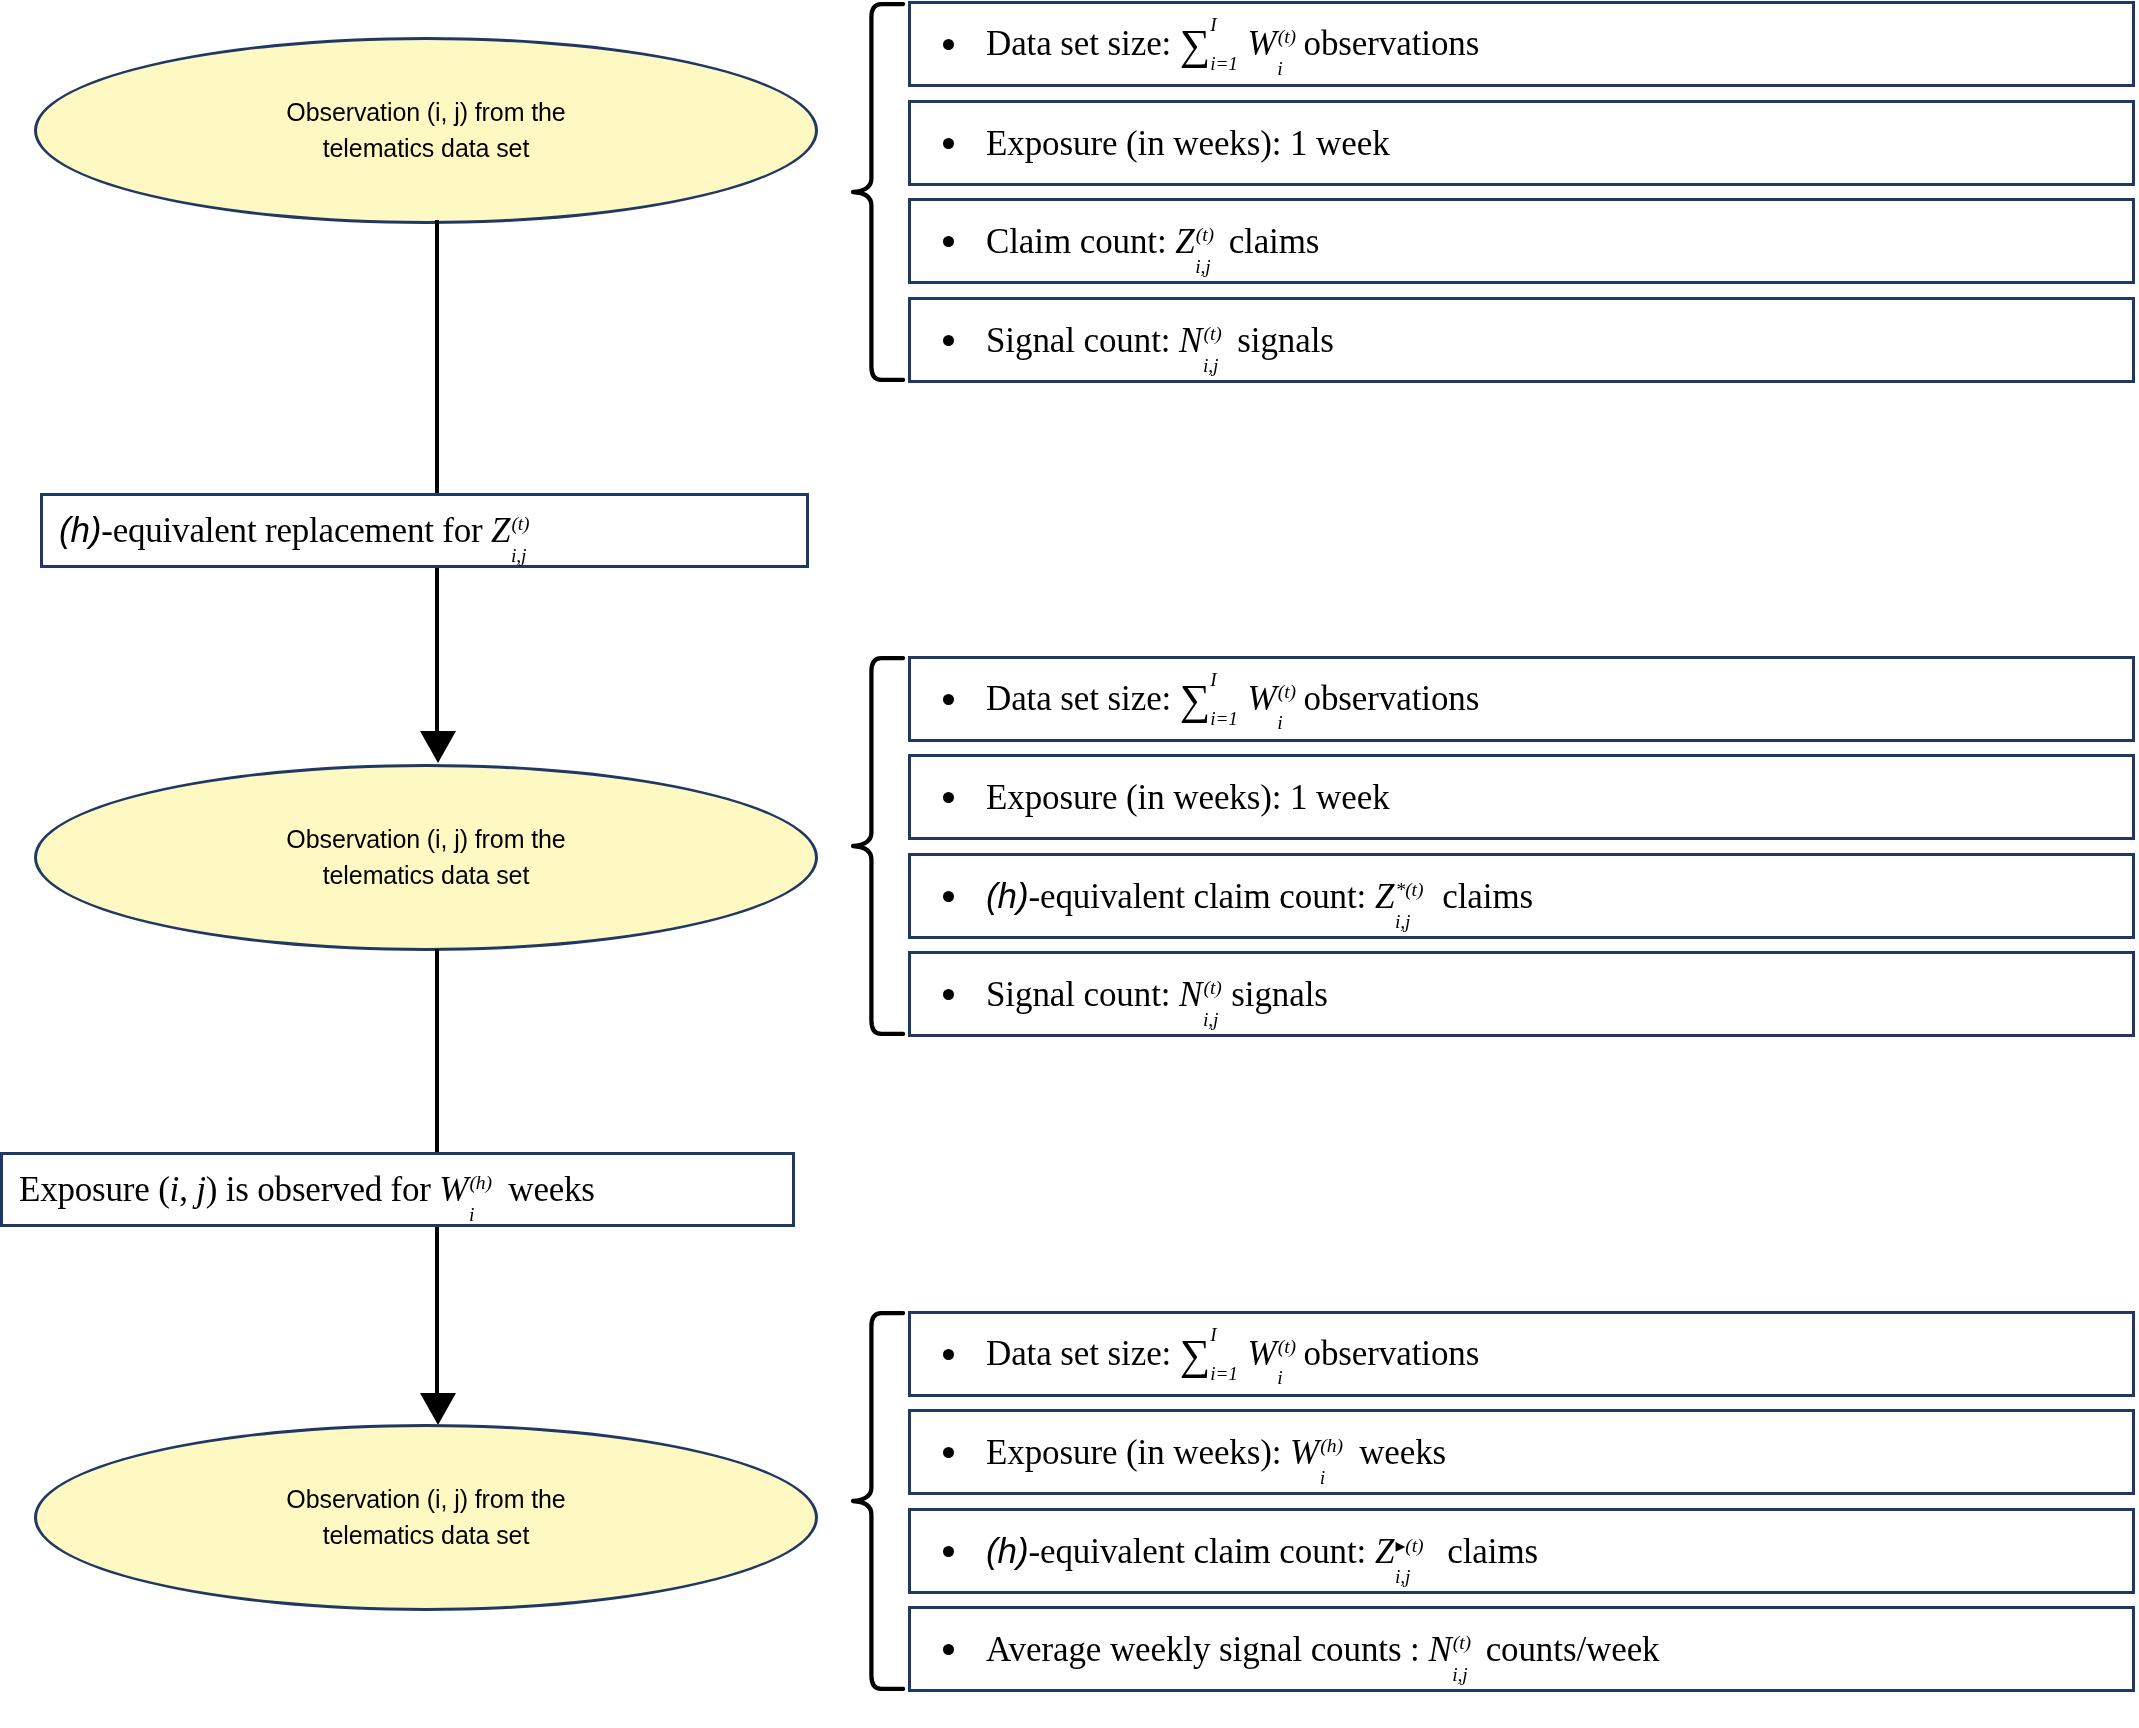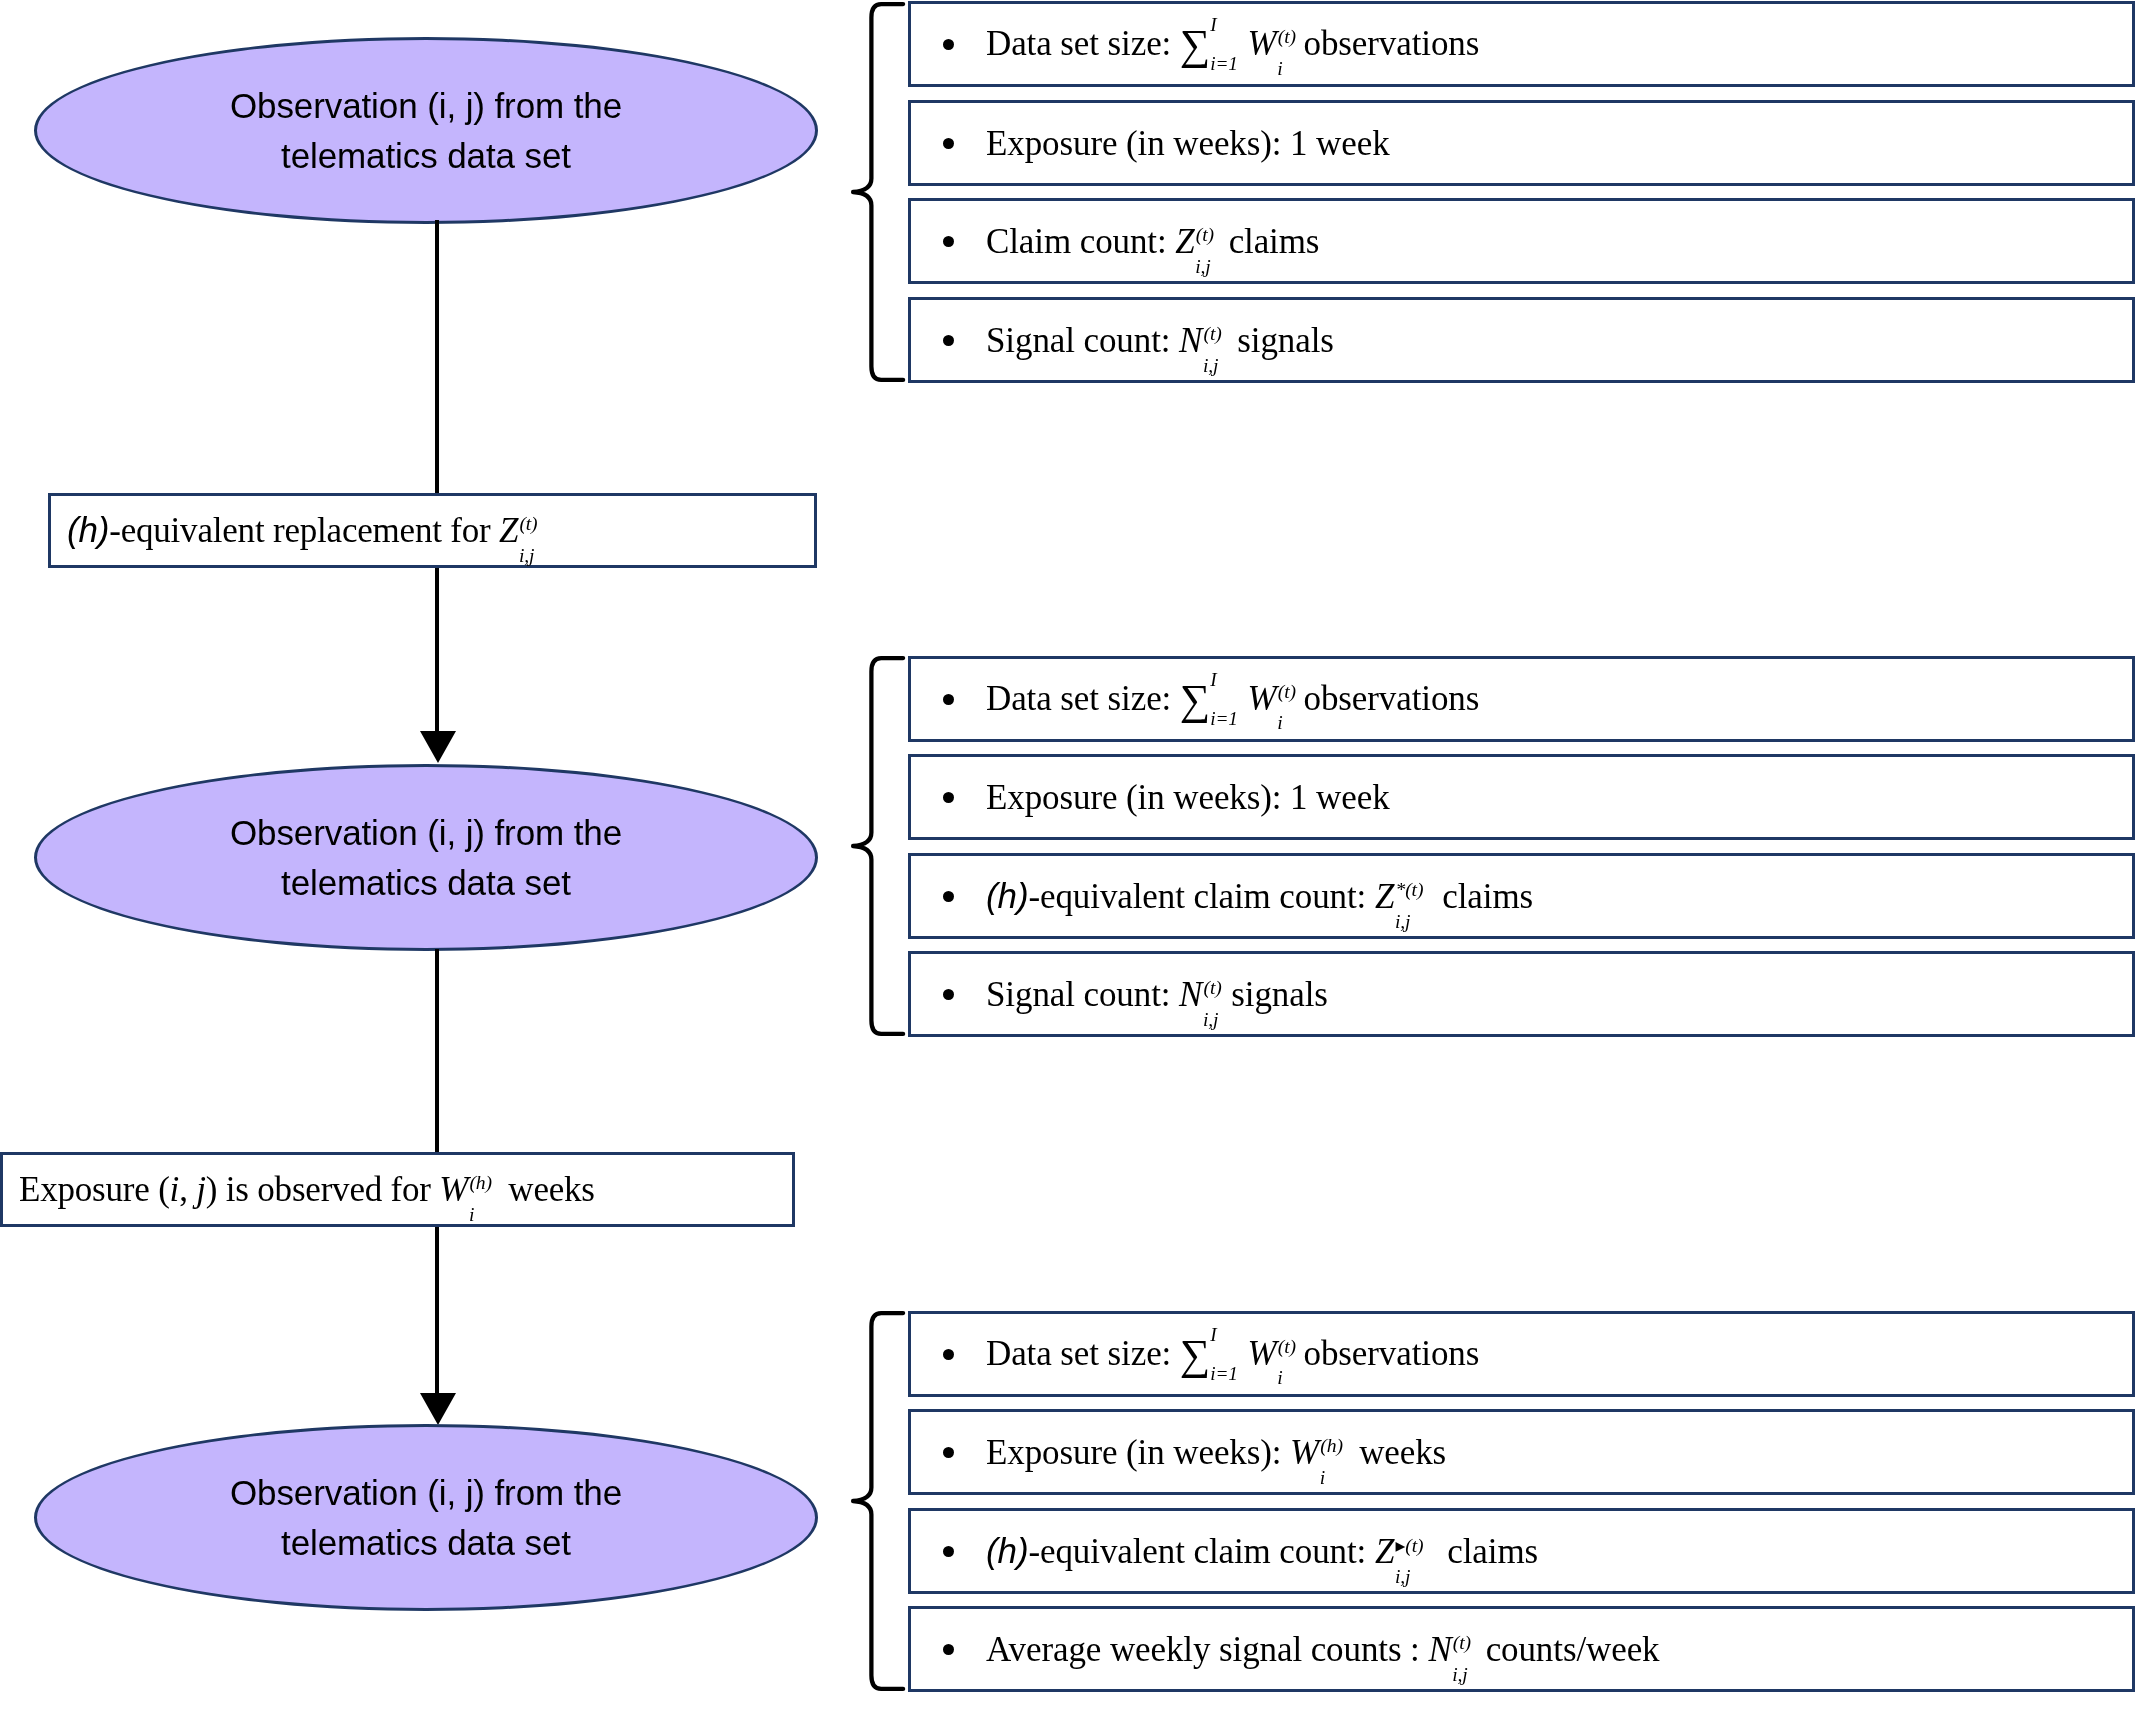--- a/index.html
+++ b/index.html
@@ -8,26 +8,26 @@
     font-family:"Liberation Sans","DejaVu Sans",sans-serif;
     color:#000000;
   }
   .stage{position:absolute;left:0;top:0;width:2020px;height:1728px;}
 
   
   .ellipse{
     position:absolute;
     border:3.1px solid #1f3864;
     border-radius:50%;
-    background:#c4b5fd;
+    background:#fef9c3;
     box-sizing:border-box;
     display:flex;align-items:center;justify-content:center;
     text-align:center;
     line-height:1.42;
-    font-size:35px;
+    font-size:25px;
     letter-spacing:-0.1px;
   }
   .ellipse .etext{display:block;padding:0 73px;}
 
   
   .labelbox{
     position:absolute;
     border:3.1px solid #1f3864;
     background:#ffffff;
     box-sizing:border-box;
@@ -122,21 +122,21 @@
 
   <div class="ellipse" style="left:34px;top:37px;width:784px;height:187px;">
     <span class="etext">
       <span>Observation (i, j) from the</span><br>
       <span>telematics data set</span>
     </span>
   </div>
 
   <div class="vline" style="left:435px;top:220px;height:274px;"></div>
 
-  <div class="labelbox" style="left:48px;top:493px;width:769px;height:75px;text-align:center;">
+  <div class="labelbox" style="left:40px;top:493px;width:769px;height:75px;text-align:center;">
     <span><span class="ital">(h)</span><span class="mup">-equivalent replacement for&nbsp;</span><span class="mi">Z</span><span class="stk"><span class="s-up">(t)</span><span class="s-lo">i,j</span></span><span class="clusterpad" style="width:33px"></span></span>
   </div>
 
   <div class="vline" style="left:435px;top:568px;height:171px;"></div>
   <div class="arrowhead" style="left:420px;top:731px;"></div>
 
   <div class="bulletbox" style="left:908px;top:656px;width:1227px;height:86px;">
     <span class="bdot"></span>
     <span class="btxt"><span class="mup">Data set size:&nbsp;</span><span class="sumbig">∑</span><span class="sumlim"><span class="up">I</span><span class="lo">i=1</span></span>&nbsp;<span class="mi">W</span><span class="stk"><span class="s-up">(t)</span><span class="s-lo">i</span></span><span class="clusterpad" style="width:27px"></span><span class="mup">observations</span></span>
   </div>

